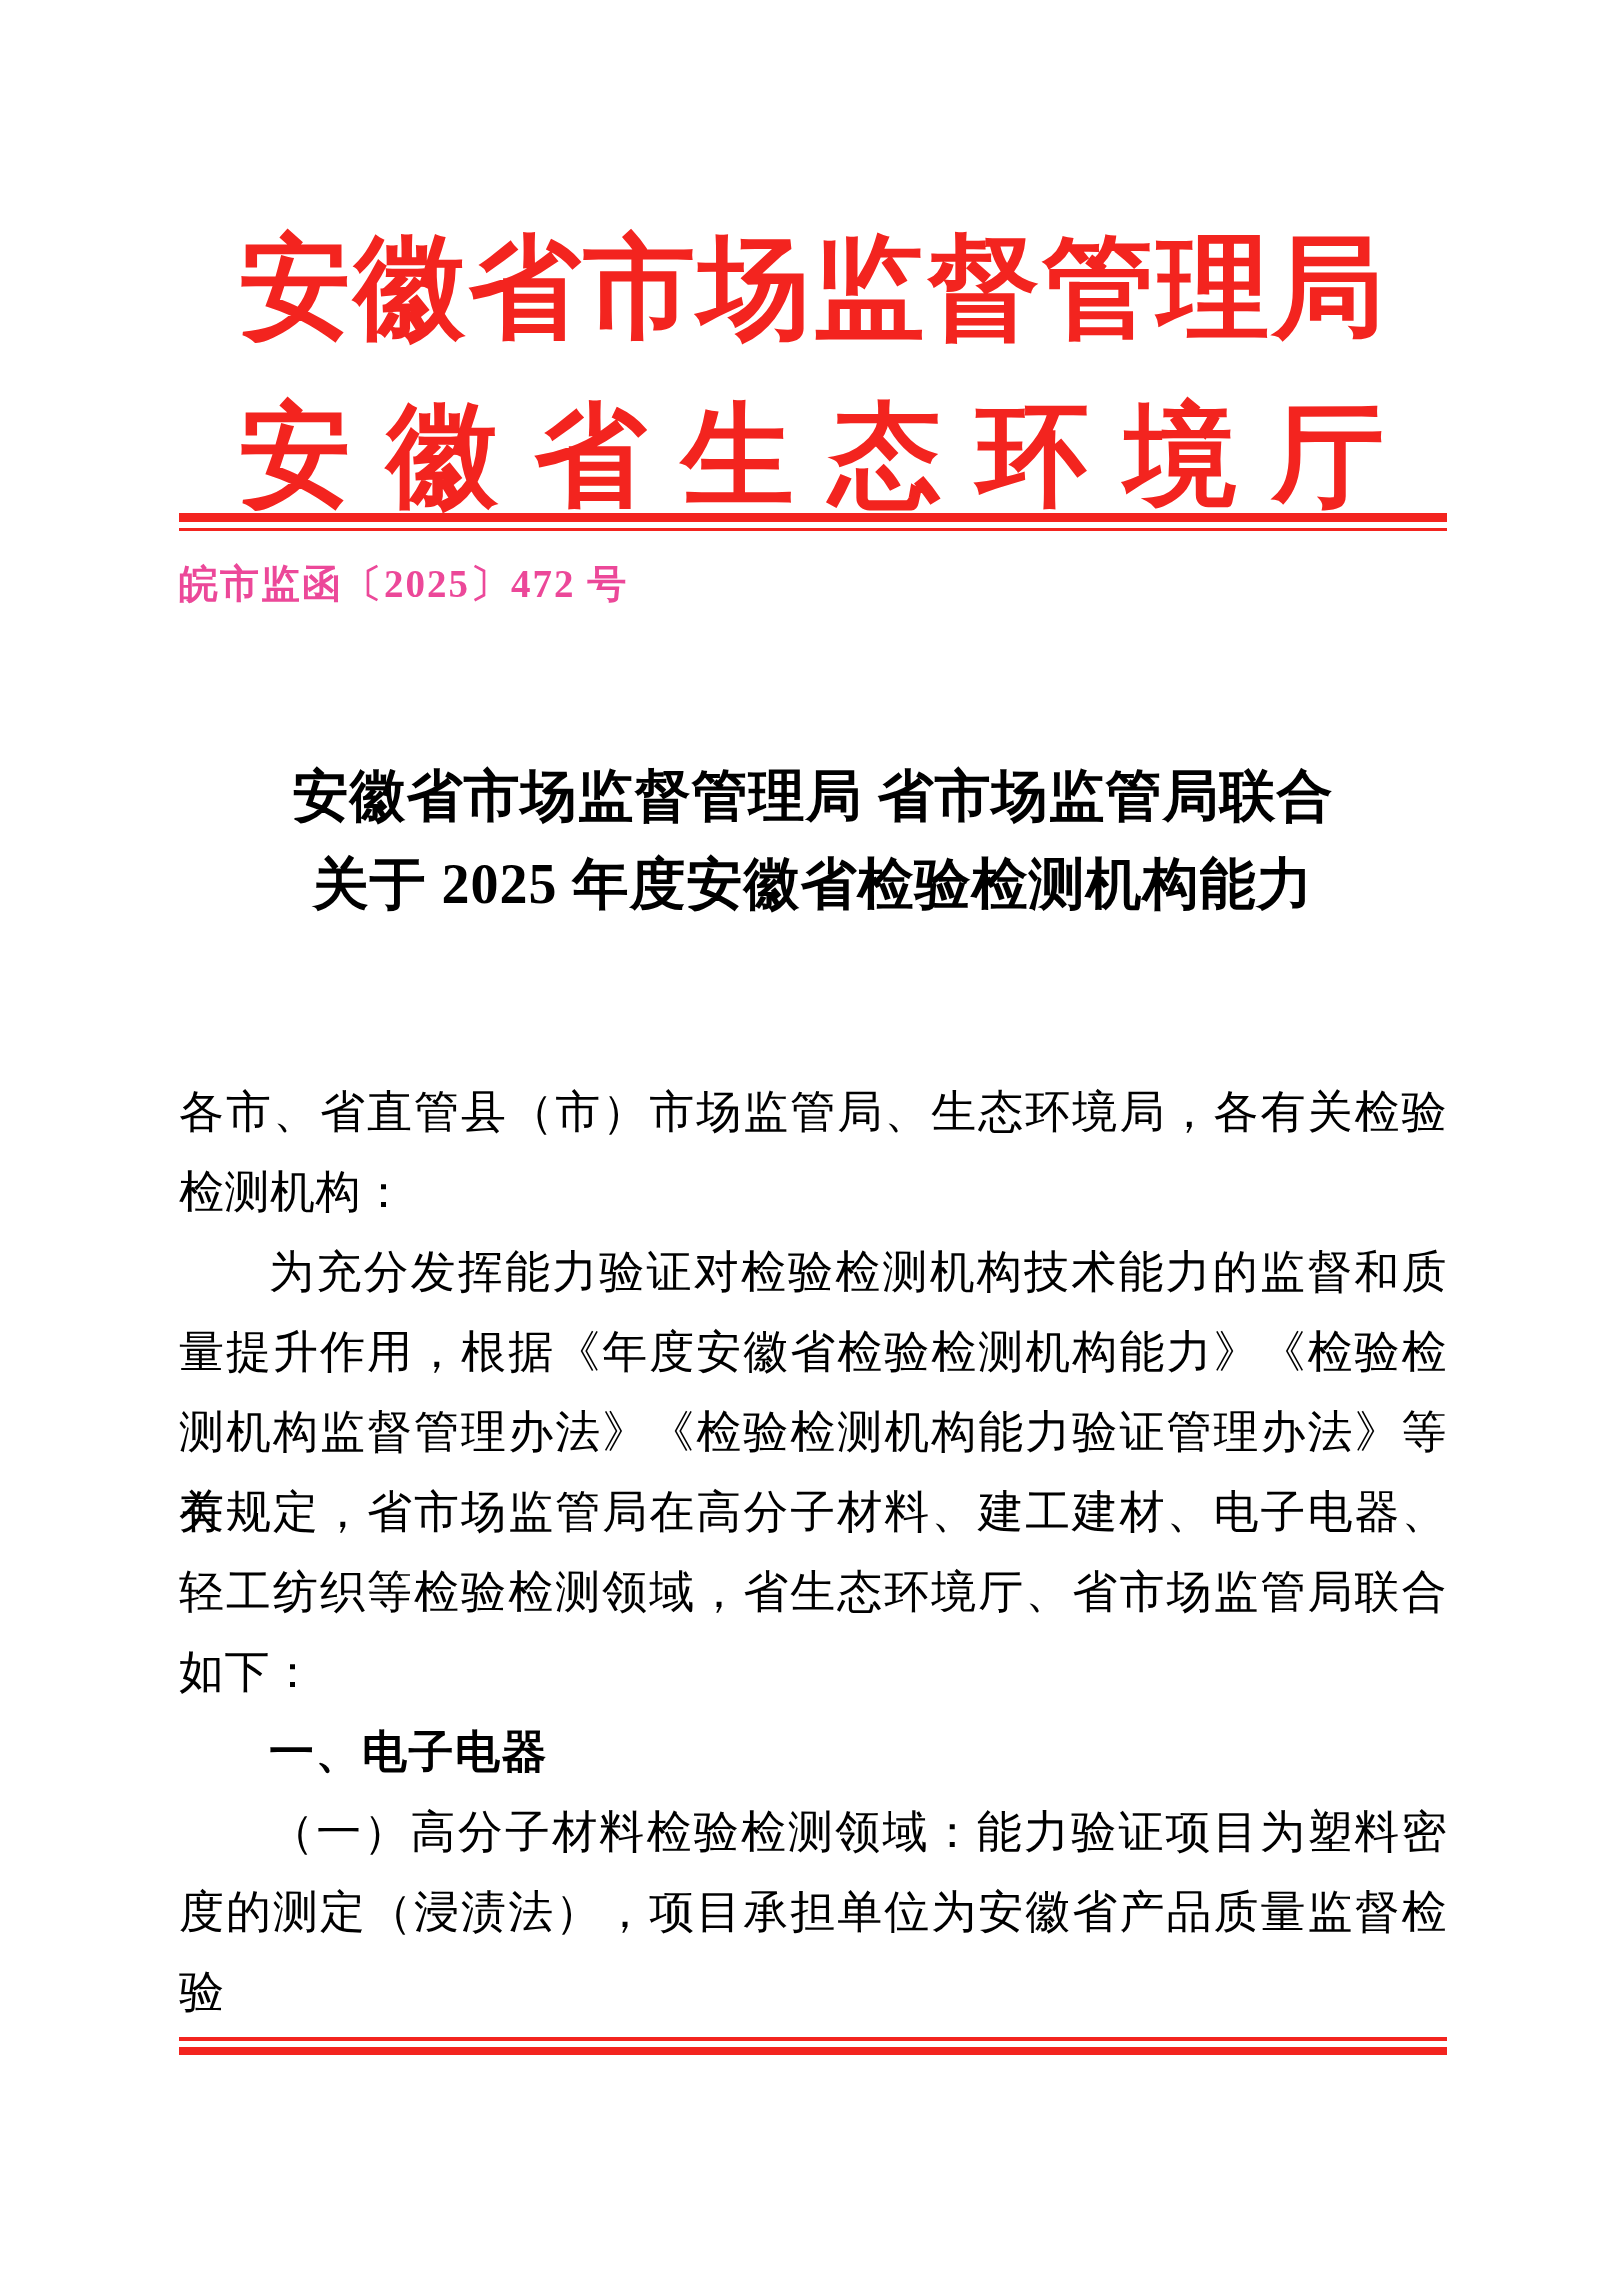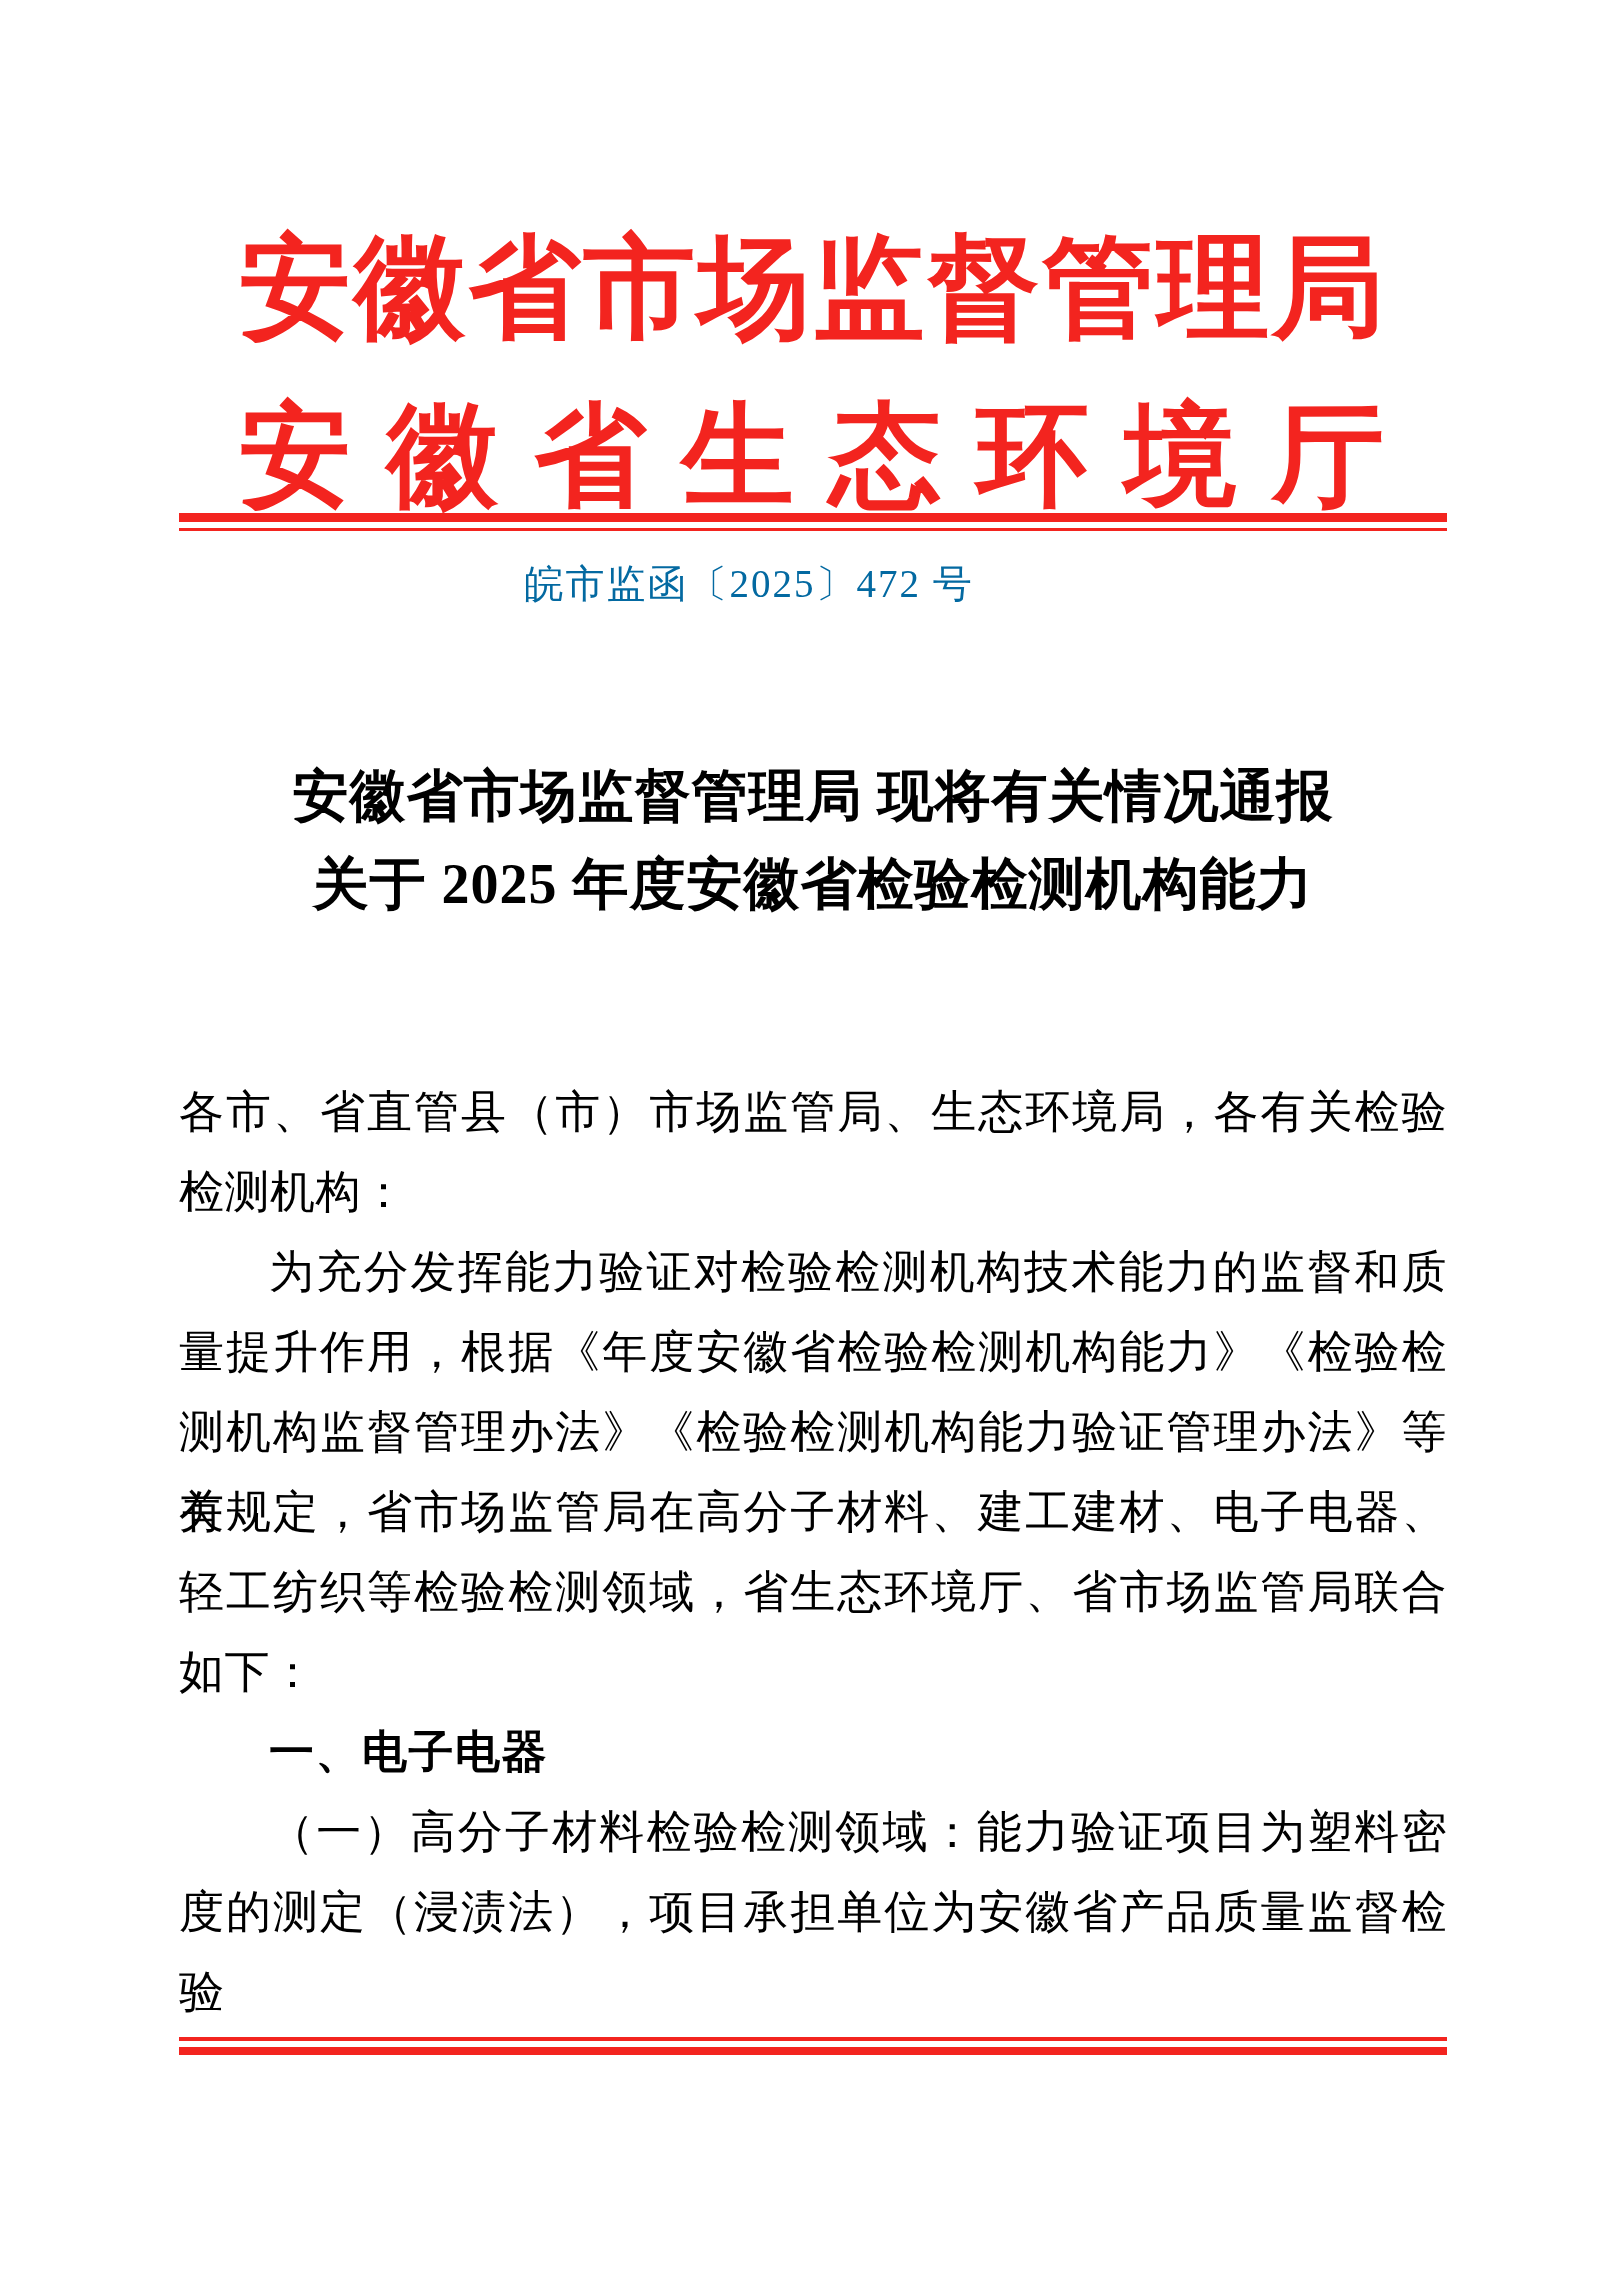--- a/index.html
+++ b/index.html
@@ -29,23 +29,24 @@
   .rule-top .thick{height:8.7px;}
   .rule-top .gap{height:6.1px;}
   .rule-top .thin{height:3.6px;}
   .rule-bottom{top:2037px;}
   .rule-bottom .thin{height:3.6px;}
   .rule-bottom .gap{height:6.1px;}
   .rule-bottom .thick{height:8.7px;}
   
   .docno{
     position:absolute;top:562px;left:179px;width:1268px;
-    text-align:center;padding-right:128px;box-sizing:border-box;
-    font-size:39px;line-height:1.15;color:#0369a1;
+    text-align:left;padding-right:128px;box-sizing:border-box;
+    font-size:39px;line-height:1.15;color:#ec4899;
     letter-spacing:2px;
+    font-weight:bold;
   }
   
   .title{
     position:absolute;top:752px;left:179px;width:1268px;
     text-align:center;color:#000;
   }
   .title .tline{
     font-size:56px;line-height:88px;
     font-weight:bold;letter-spacing:1px;
     white-space:nowrap;
@@ -104,21 +105,21 @@
 
   <div class="rule rule-top">
     <div class="bar thick"></div>
     <div class="gap"></div>
     <div class="bar thin"></div>
   </div>
 
   <div class="docno">皖市监函〔2025〕472 号</div>
 
   <div class="title">
-    <div class="tline">安徽省市场监督管理局 现将有关情况通报</div>
+    <div class="tline">安徽省市场监督管理局 省市场监管局联合</div>
     <div class="tline">关于 2025 年度安徽省检验检测机构能力</div>
   </div>
 
   <div class="body">
     <div class="bline jfull">各市、省直管县（市）市场监管局、生态环境局，各有关检验</div>
     <div class="bline">检测机构：</div>
 
     <div class="bline jfull ind">为充分发挥能力验证对检验检测机构技术能力的监督和质</div>
     <div class="bline jfull">量提升作用，根据《年度安徽省检验检测机构能力》《检验检</div>
     <div class="bline jfull">测机构监督管理办法》《检验检测机构能力验证管理办法》等有</div>

